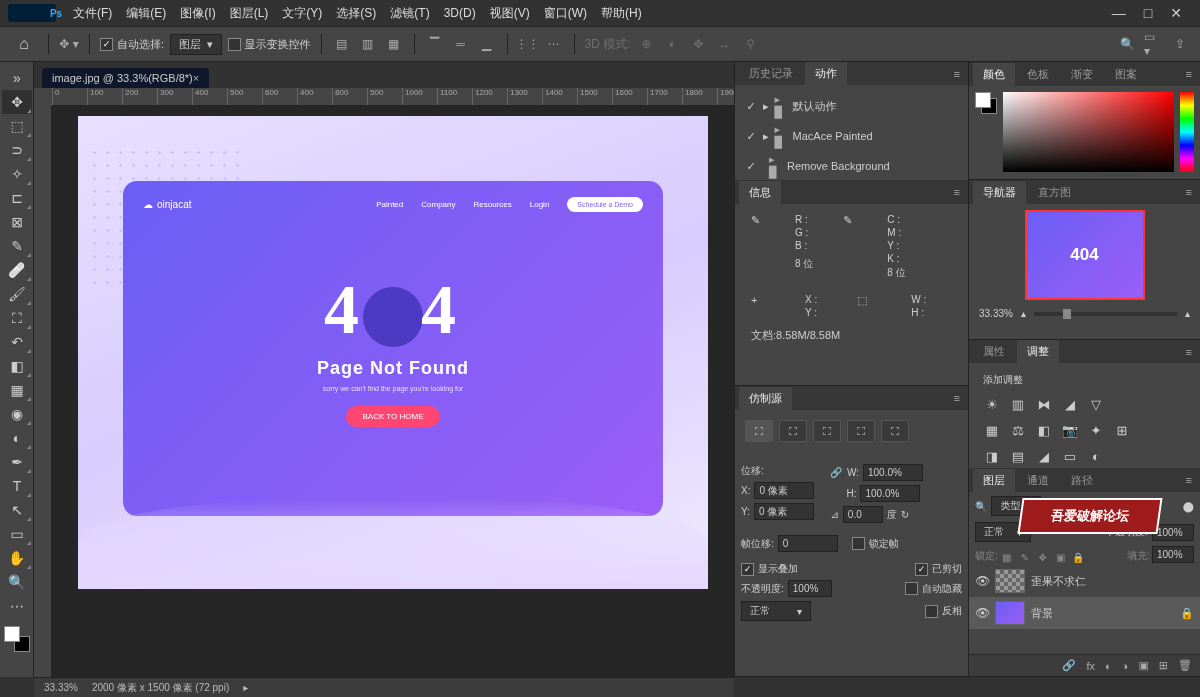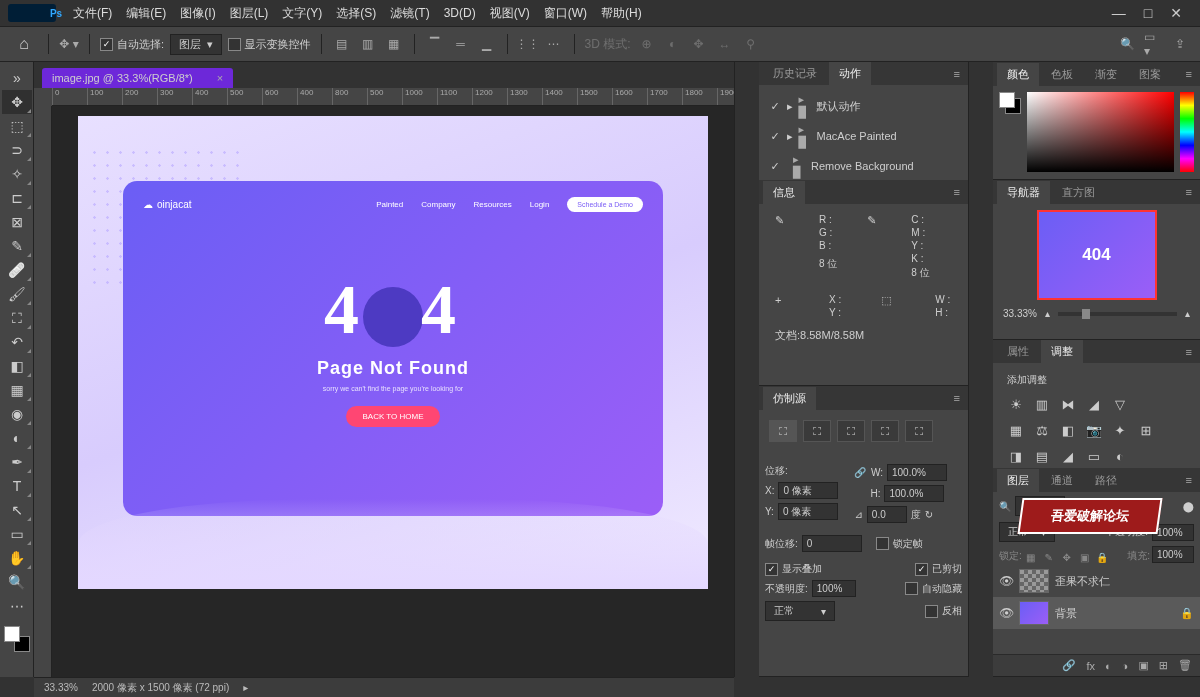--- a/index.html
+++ b/index.html
@@ -31,21 +31,21 @@
 .tool { width: 30px; height: 24px; margin: 0 2px; display: flex; align-items: center; justify-content: center; color: #ccc; font-size: 14px; position: relative; cursor: pointer; }
 .tool.active { background: #303030; }
 .tool .corner { position: absolute; bottom: 1px; right: 1px; width: 0; height: 0; border-left: 4px solid transparent; border-bottom: 4px solid #888; }
 .color-swatches { margin: 8px 4px; width: 26px; height: 26px; position: relative; }
 .swatch-fg { position: absolute; top: 0; left: 0; width: 16px; height: 16px; background: #fff; border: 1px solid #888; z-index: 2; }
 .swatch-bg { position: absolute; bottom: 0; right: 0; width: 16px; height: 16px; background: #000; border: 1px solid #888; }
 
 
 .canvas-area { flex: 1; background: #262626; display: flex; flex-direction: column; }
 .doc-tabs { height: 26px; background: #323232; display: flex; align-items: flex-end; padding-left: 8px; }
-.doc-tab { background: #6d28d9; padding: 4px 10px; font-size: 11px; display: flex; align-items: center; gap: 24px; border-top-left-radius: 3px; border-top-right-radius: 3px; }
+.doc-tab { background: #0f172a; padding: 4px 10px; font-size: 11px; display: flex; align-items: center; gap: 0; border-top-left-radius: 3px; border-top-right-radius: 3px; }
 .doc-tab-close { color: #aaa; cursor: pointer; }
 .canvas-viewport { flex: 1; position: relative; overflow: hidden; }
 .ruler-h { position: absolute; top: 0; left: 18px; right: 0; height: 18px; background: #454545; border-bottom: 1px solid #222; display: flex; font-size: 8px; color: #aaa; overflow: hidden; }
 .ruler-h span { width: 35px; flex-shrink: 0; border-left: 1px solid #666; padding-left: 2px; }
 .ruler-v { position: absolute; top: 18px; left: 0; bottom: 0; width: 18px; background: #454545; border-right: 1px solid #222; }
 .ruler-corner { position: absolute; top: 0; left: 0; width: 18px; height: 18px; background: #454545; }
 .canvas-content { position: absolute; top: 18px; left: 18px; right: 0; bottom: 0; display: flex; align-items: flex-start; justify-content: center; padding-top: 10px; }
 .canvas-image { width: 630px; height: 473px; background: linear-gradient(160deg, #e8e0ff 0%, #d8ccfd 50%, #f0eaff 100%); position: relative; overflow: hidden; }
 .card-404 { position: absolute; top: 65px; left: 45px; right: 45px; height: 335px; background: linear-gradient(135deg, #6b5ef5 0%, #9b5ef7 100%); border-radius: 14px; display: flex; flex-direction: column; align-items: center; justify-content: center; color: #fff; }
 .card-nav { position: absolute; top: 16px; left: 20px; right: 20px; display: flex; align-items: center; font-size: 8px; gap: 18px; }
@@ -57,21 +57,21 @@
 .sorry { font-size: 7px; margin-top: 6px; opacity: 0.8; }
 .back-btn { margin-top: 14px; background: #ff4673; padding: 6px 16px; border-radius: 14px; font-size: 8px; }
 .dots-pattern { position: absolute; top: 30px; left: 10px; width: 160px; height: 140px; opacity: 0.6; background-image: radial-gradient(circle, #b8a8ff 1px, transparent 1.5px); background-size: 13px 13px; }
 .wave { position: absolute; bottom: 0; left: 0; right: 0; height: 90px; background: linear-gradient(180deg, rgba(230,220,255,0) 0%, #e4d8ff 100%); border-radius: 50% 50% 0 0 / 60px; }
 
 
 .right-panels { width: 466px; background: #323232; display: flex; }
 .panel-col { display: flex; flex-direction: column; }
 .col1 { width: 234px; border-left: 1px solid #222; }
 .col2 { width: 232px; border-left: 1px solid #222; }
-.panel { border-bottom: 1px solid #222; display: flex; flex-direction: column; margin-left: 24px; }
+.panel { border-bottom: 1px solid #222; display: flex; flex-direction: column; }
 .panel-tabs { height: 24px; background: #363636; display: flex; align-items: center; padding: 0 4px; gap: 2px; }
 .panel-tab { padding: 4px 10px; color: #999; cursor: pointer; font-size: 11px; }
 .panel-tab.active { background: #454545; color: #eee; }
 .panel-menu { margin-left: auto; color: #aaa; padding: 0 4px; }
 .panel-body { background: #454545; padding: 6px; flex: 1; }
 .panel-footer { height: 22px; background: #3c3c3c; border-top: 1px solid #2a2a2a; display: flex; align-items: center; justify-content: flex-end; gap: 10px; padding: 0 8px; font-size: 11px; color: #aaa; }
 
 
 .action-row { display: flex; align-items: center; gap: 6px; padding: 2px 4px; font-size: 11px; }
 .action-check { width: 12px; text-align: center; }

